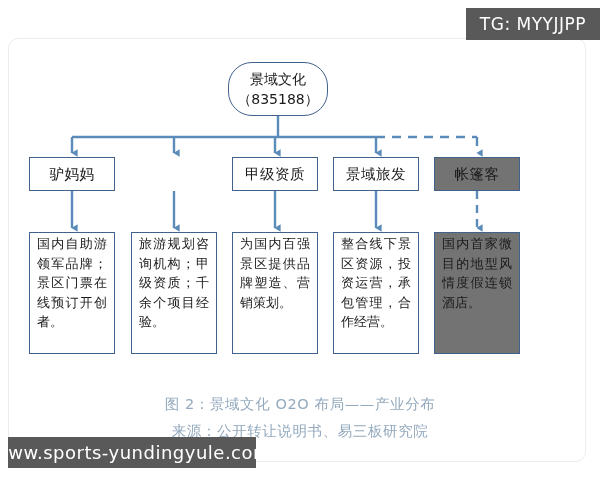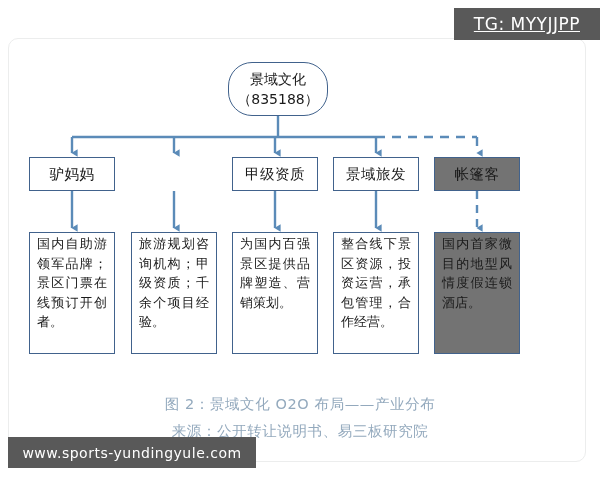--- a/index.html
+++ b/index.html
@@ -44,30 +44,29 @@
     display: flex;
     align-items: center;
     justify-content: center;
     letter-spacing: 0.5px;
     white-space: nowrap;
   }
   #tg-badge {
     right: 0px;
     top: 8px;
     height: 32px;
-    padding: 0 20px;
+    padding: 0 14px;
     font-size: 17px;
-    text-decoration: underline;
   }
   #site-badge {
     left: 8px;
     top: 437px;
     height: 31px;
     width: 248px;
-    font-size: 14px;
+    font-size: 18px;
   }
 
   
   #diagram {
     position: absolute;
     left: 0; top: 0;
     width: 600px; height: 480px;
   }
   #svg-links {
     position: absolute;

